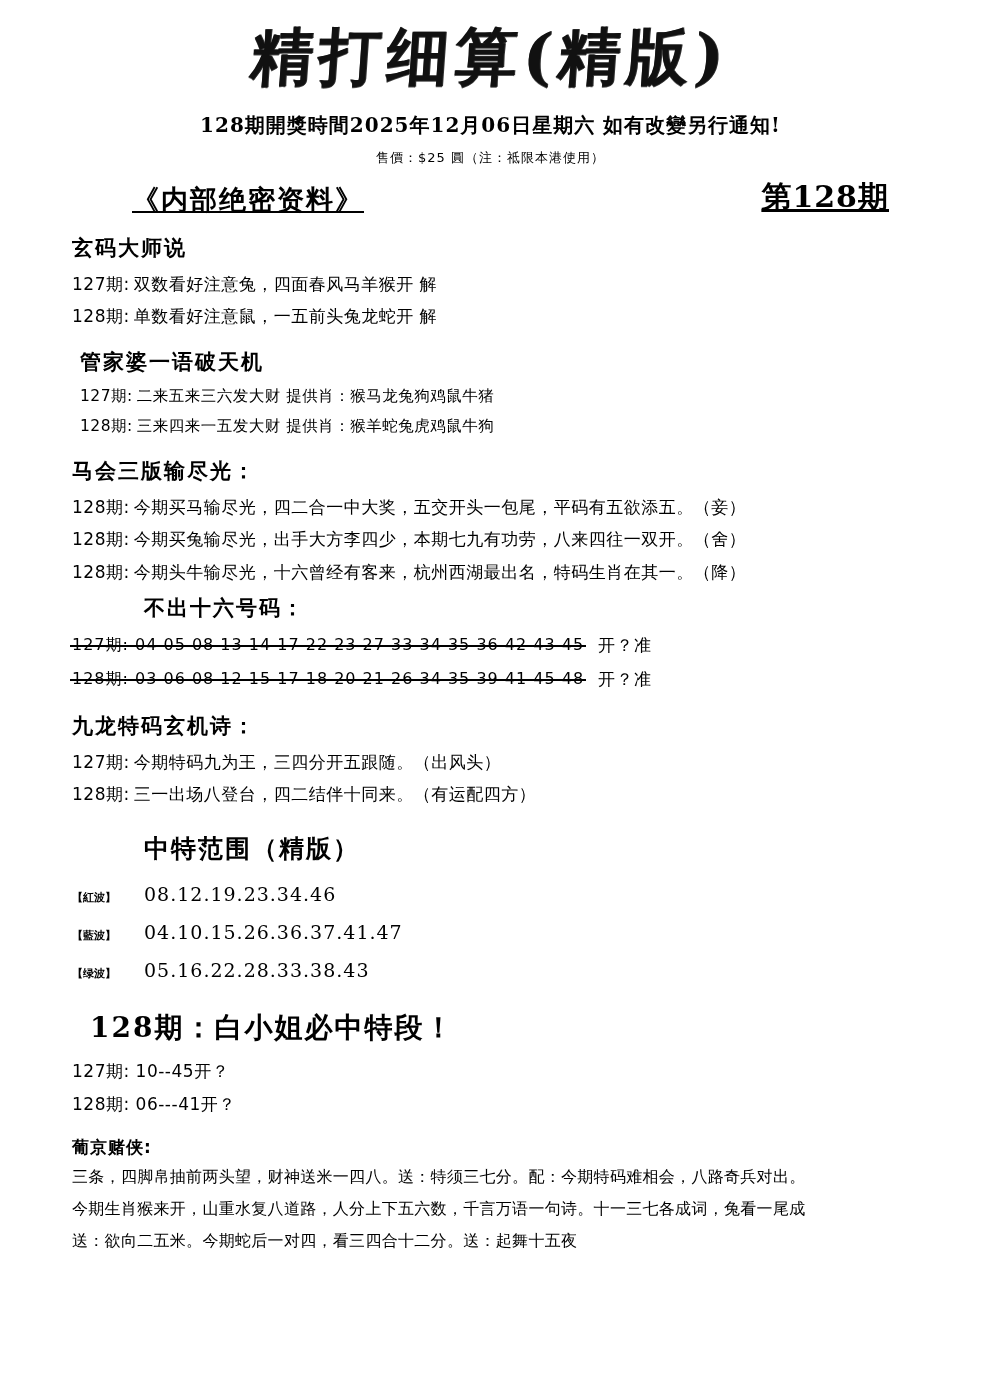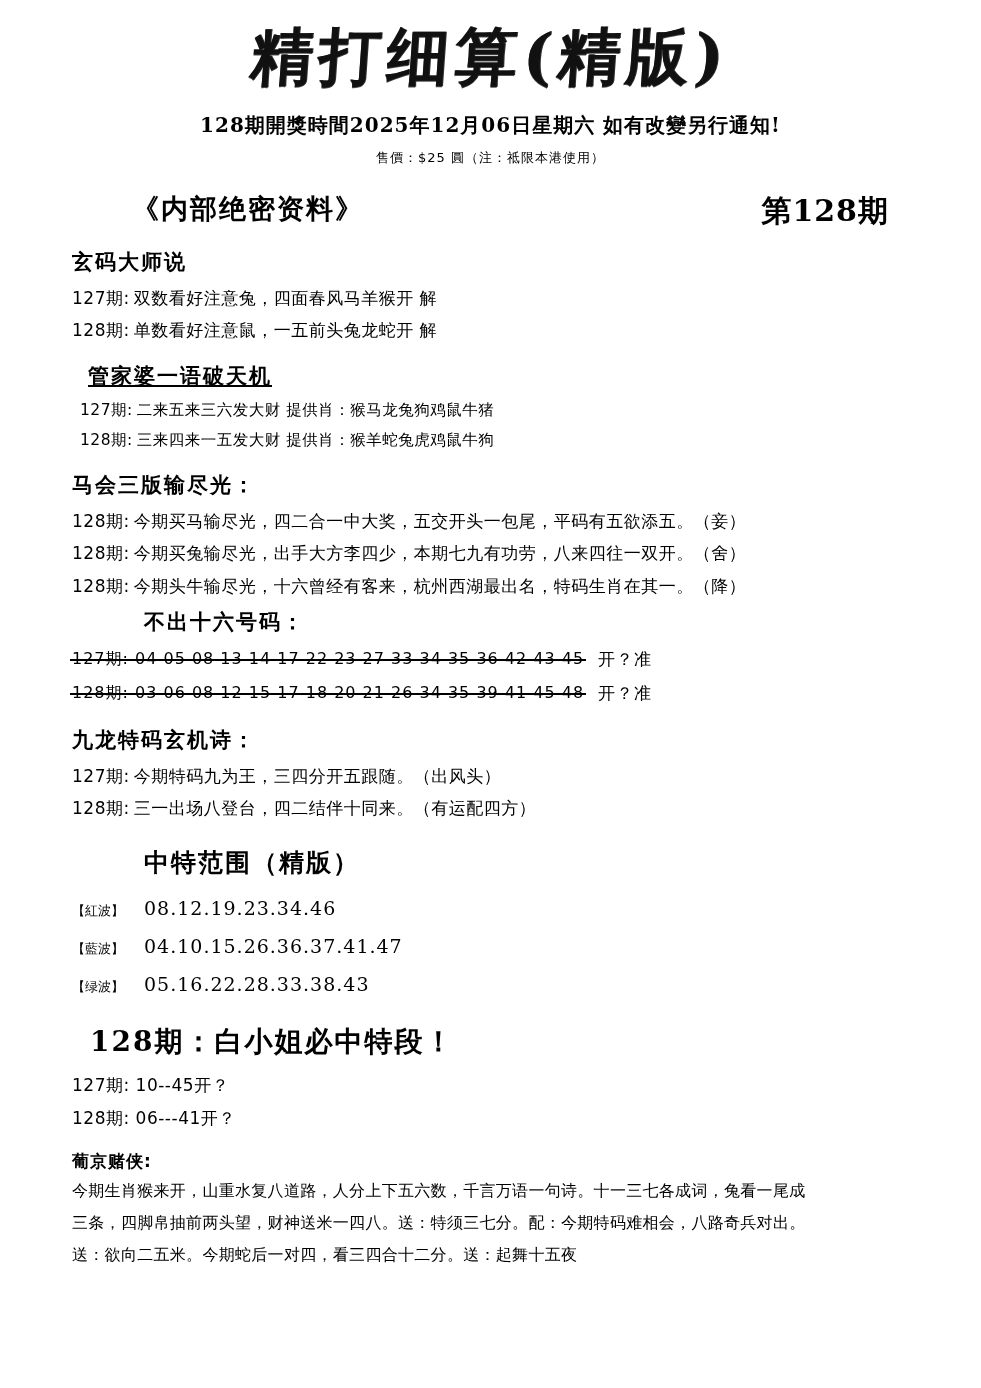--- a/index.html
+++ b/index.html
@@ -49,24 +49,25 @@
   .price-line {
     font-size: 13px;
     margin-top: 10px;
     letter-spacing: 1px;
     text-align: center;
   }
 
   
   .title-row {
     display: flex;
-    align-items: flex-start;
+    align-items: flex-end;
     justify-content: space-between;
-    margin-top: 24px;
+    margin-top: 10px;
     padding: 0 20px 0 60px;
+    text-decoration: underline;
   }
   .doc-title {
     font-family: "DejaVu Serif", "Liberation Serif", serif;
     font-size: 27px;
     font-weight: bold;
     letter-spacing: 2px;
   }
   .doc-issue {
     font-family: "DejaVu Serif", "Liberation Serif", serif;
     font-size: 30px;
@@ -80,21 +81,21 @@
     padding-left: 0;
   }
   .sec-head {
     font-family: "DejaVu Serif", "Liberation Serif", serif;
     font-size: 21px;
     font-weight: bold;
     letter-spacing: 2px;
     margin-bottom: 6px;
   }
   .sec-head.ind1 { margin-left: 0px; font-family: Liberation Mono, monospace; }
-  .sec-head.ind2 { margin-left: 16px; text-decoration: underline; }
+  .sec-head.ind2 { margin-left: 8px; }
 
   .line {
     font-size: 17px;
     line-height: 1.9;
     letter-spacing: 0.5px;
     white-space: nowrap;
   }
   .line .lbl { margin-right: 4px; }
   .line.small { font-size: 15.5px; margin-left: 8px; }
   .line.ind { margin-left: 0px; }
@@ -139,22 +140,22 @@
   }
   .range-row {
     display: flex;
     align-items: baseline;
     font-size: 18px;
     line-height: 2.0;
     letter-spacing: 0.5px;
   }
   .range-tag {
     width: 72px;
-    font-size: 13px;
-    font-weight: normal;
+    font-size: 11px;
+    font-weight: bold;
     letter-spacing: 0px;
   }
   .range-nums {
     font-family: "DejaVu Serif", "Liberation Serif", serif;
     font-size: 19px;
     letter-spacing: 1px;
   }
 
   .lady-head {
     font-family: "DejaVu Serif", "Liberation Serif", serif;
@@ -278,18 +279,18 @@
       <span>10--45开？</span>
     </div>
     <div class="lady-row">
       <span class="lbl">128期:</span>
       <span>06---41开？</span>
     </div>
   </div>
 
   <div class="section">
     <div class="para-head">葡京赌侠:</div>
+    <div class="para">三条，四脚帛抽前两头望，财神送米一四八。送：特须三七分。配：今期特码难相会，八路奇兵对出。</div>
     <div class="para">今期生肖猴来开，山重水复八道路，人分上下五六数，千言万语一句诗。十一三七各成词，兔看一尾成</div>
-    <div class="para">三条，四脚帛抽前两头望，财神送米一四八。送：特须三七分。配：今期特码难相会，八路奇兵对出。</div>
     <div class="para">送：欲向二五米。今期蛇后一对四，看三四合十二分。送：起舞十五夜</div>
   </div>
 
 </div>
 
 </body></html>

